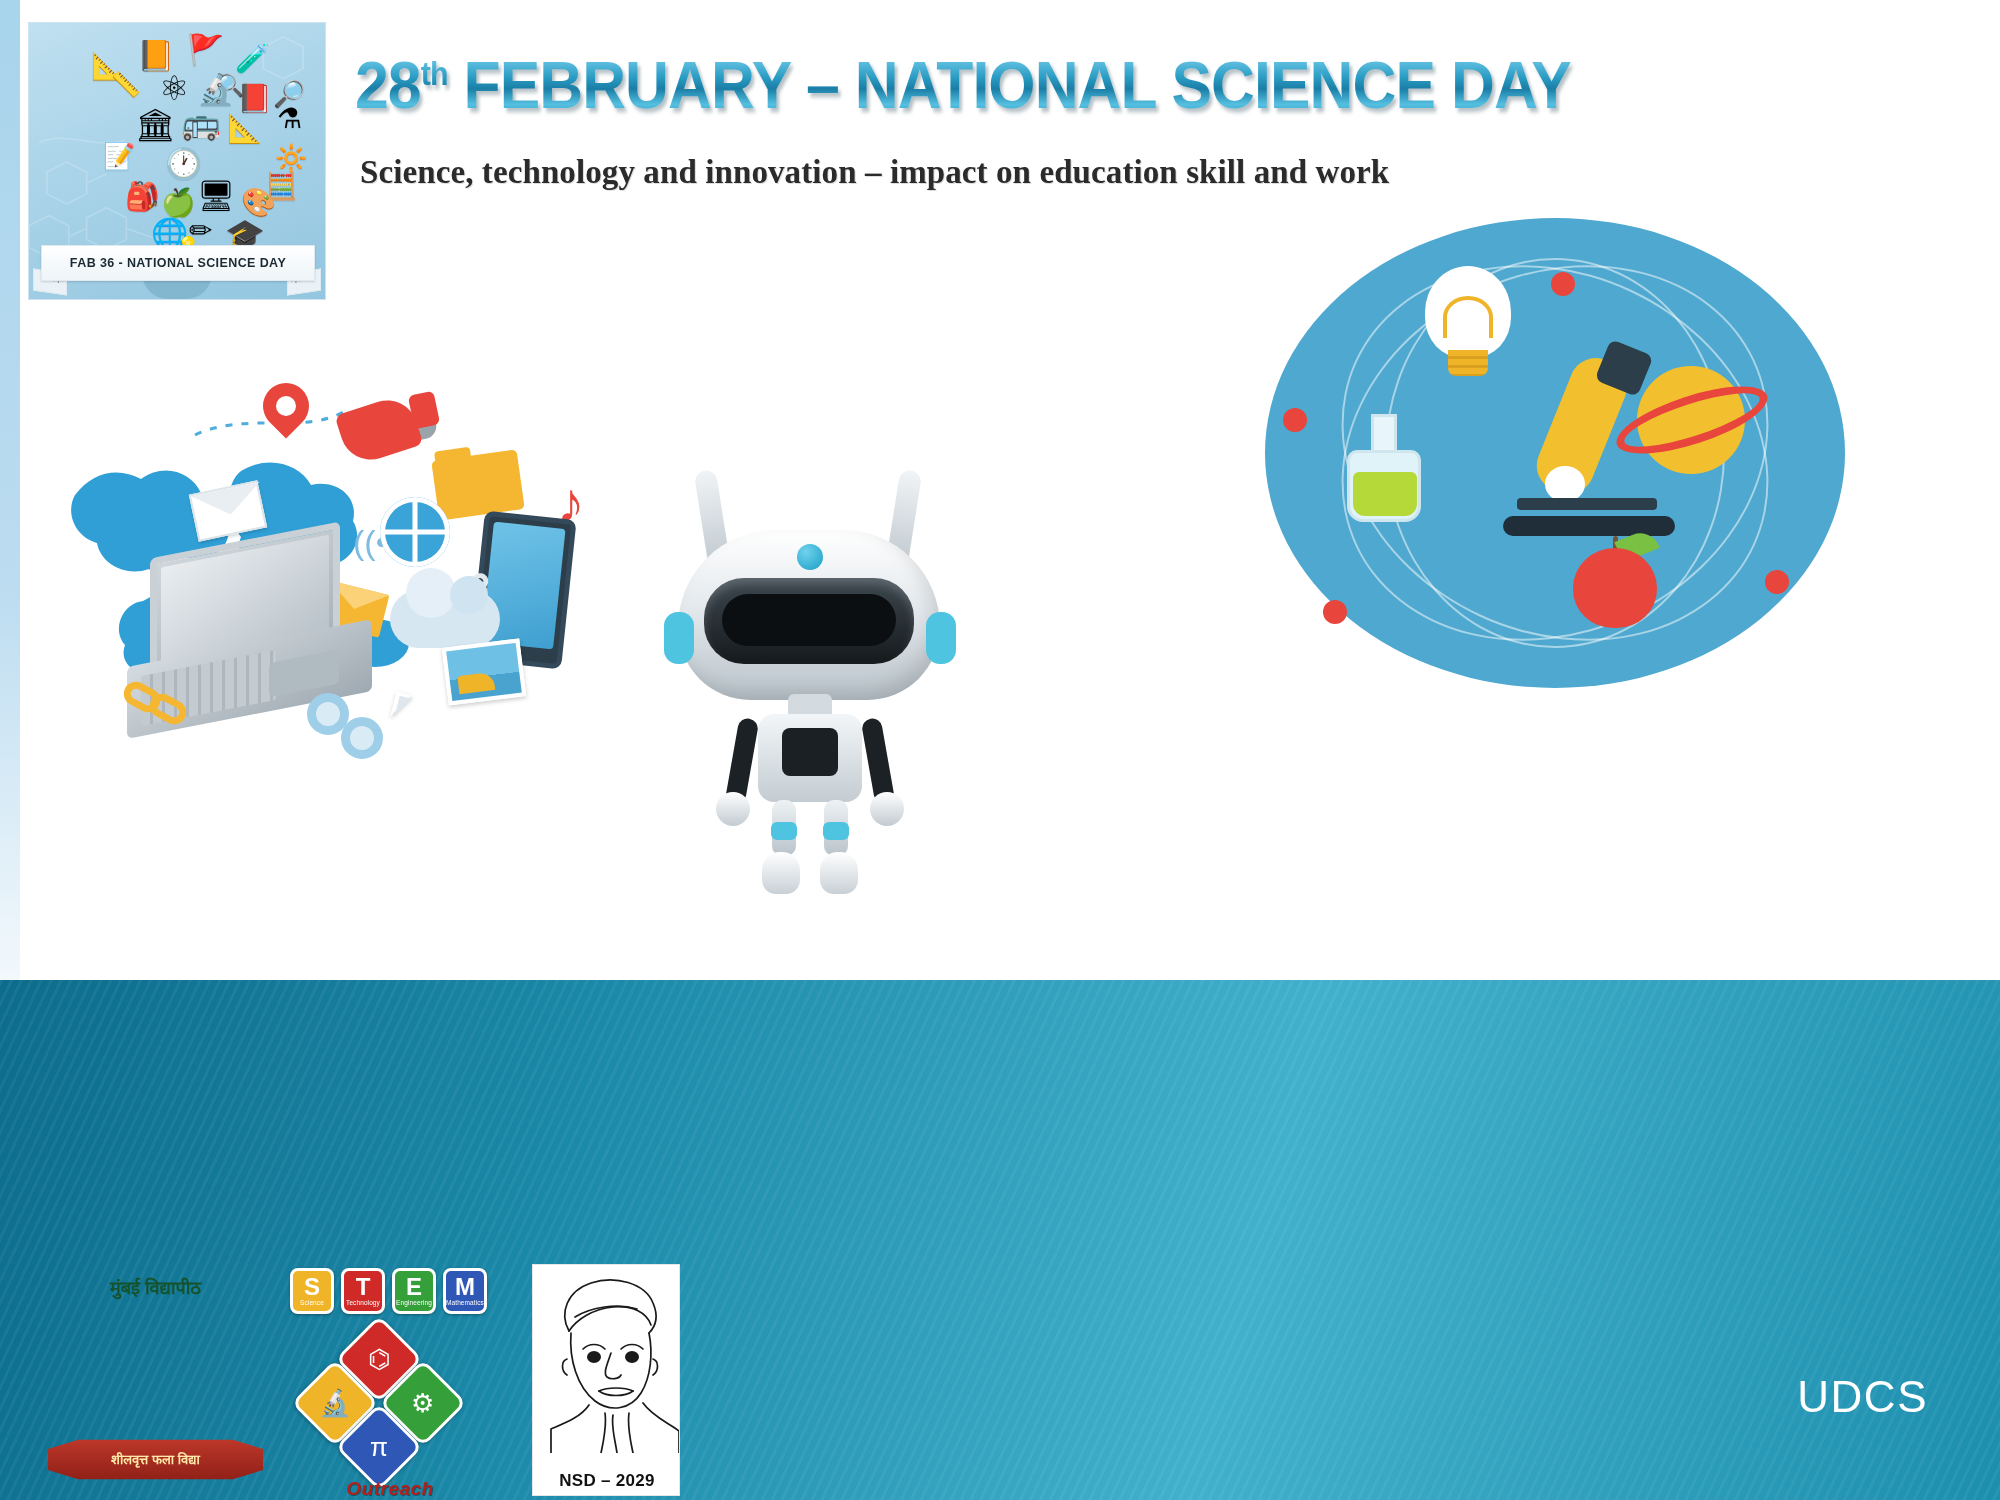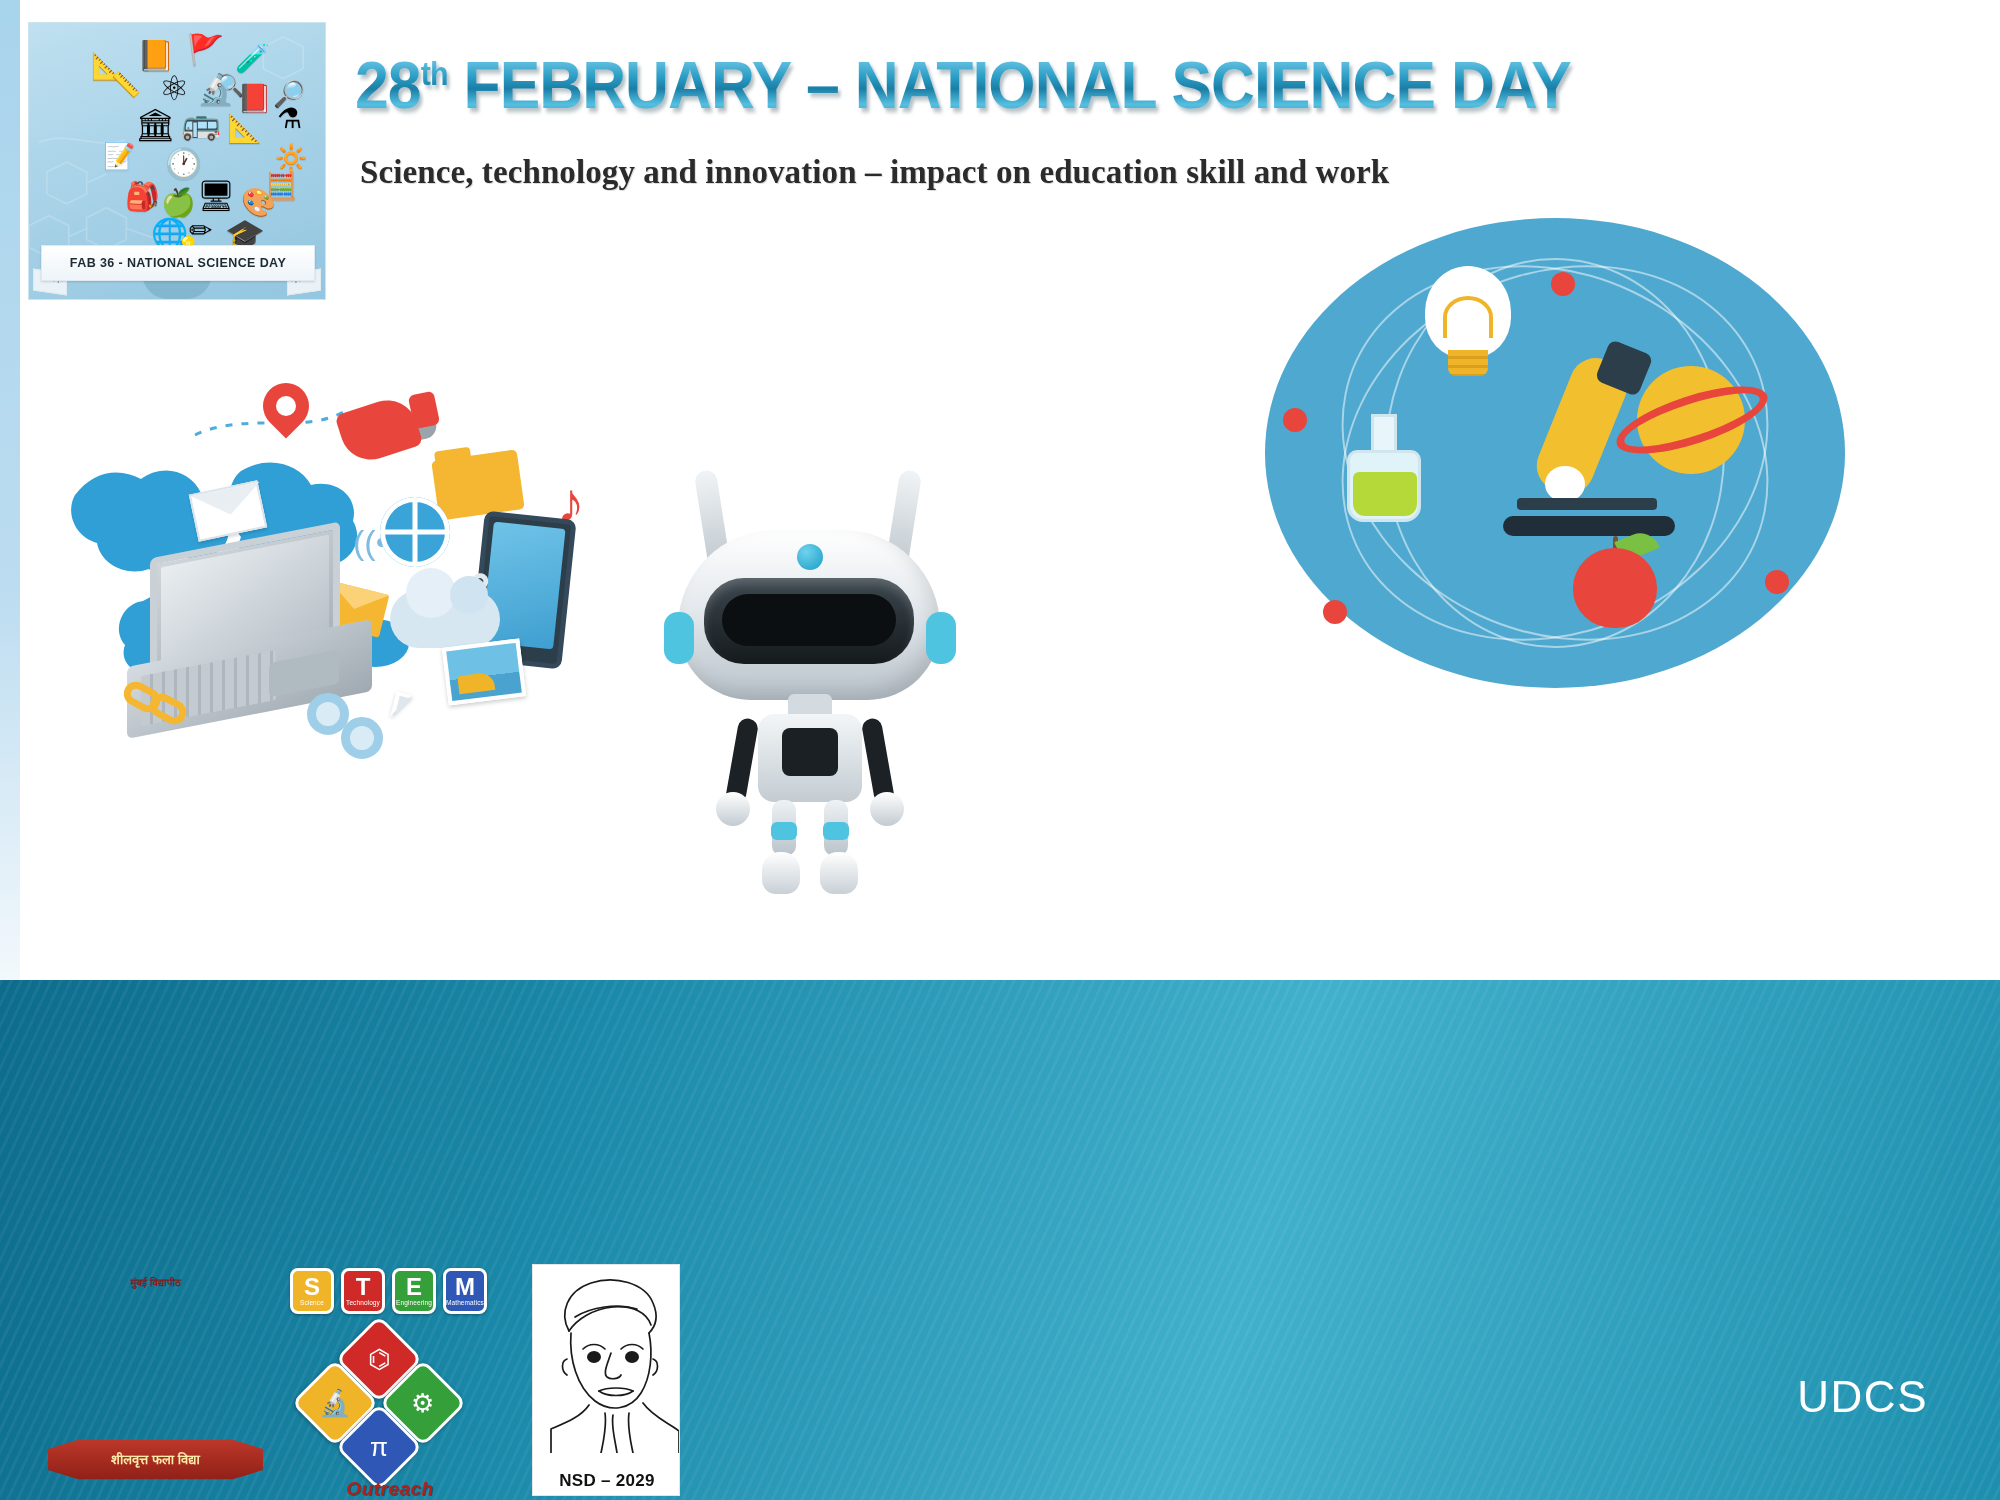--- a/index.html
+++ b/index.html
@@ -232,21 +232,21 @@
   .b-stripes   { clip-path:polygon(0 100%,0 40%,2000 92%,2000 100%);
                  background:repeating-linear-gradient(115deg,rgba(255,255,255,.05) 0 3px,rgba(0,0,0,0) 3px 9px); }
 
   .udcs{
     position:absolute; right:72px; bottom:78px;
     font-size:44px; color:#ffffff; letter-spacing:1.5px; font-weight:400;
   }
 
   
   .mu-logo{ position:absolute; left:48px; bottom:12px; width:215px; height:215px; }
-  .mu-top{ position:absolute; left:50%; transform:translateX(-50%); top:2px; font-size:10px; color:#7f1d1d; font-weight:700; white-space:nowrap; }
+  .mu-top{ position:absolute; left:50%; transform:translateX(-50%); top:2px; font-size:18px; color:#14532d; font-weight:700; white-space:nowrap; }
   .mu-shield{
     position:absolute; left:24px; top:24px; width:168px; height:160px;
     background:linear-gradient(180deg,#b9c9ea 0%,#cfe0c2 40%,#bdb99a 100%);
     border:3px solid #1c2a5e; border-radius:6px 6px 70px 70px;
     overflow:hidden;
   }
   .mu-tower{ position:absolute; left:50%; transform:translateX(-50%); top:14px; width:26px; height:104px;
     background:linear-gradient(180deg,#e0c34a,#b79b2d); clip-path:polygon(50% 0,100% 16%,84% 100%,16% 100%,0 16%); }
   .mu-ship{ position:absolute; left:10px; bottom:36px; width:70px; height:32px; background:#f3f6f8; border:2px solid #333; border-radius:4px 16px 0 0; }
   .mu-ship::after{ content:""; position:absolute; left:6px; top:-18px; width:34px; height:20px; background:#7a5230; border-radius:14px 14px 0 0; }

